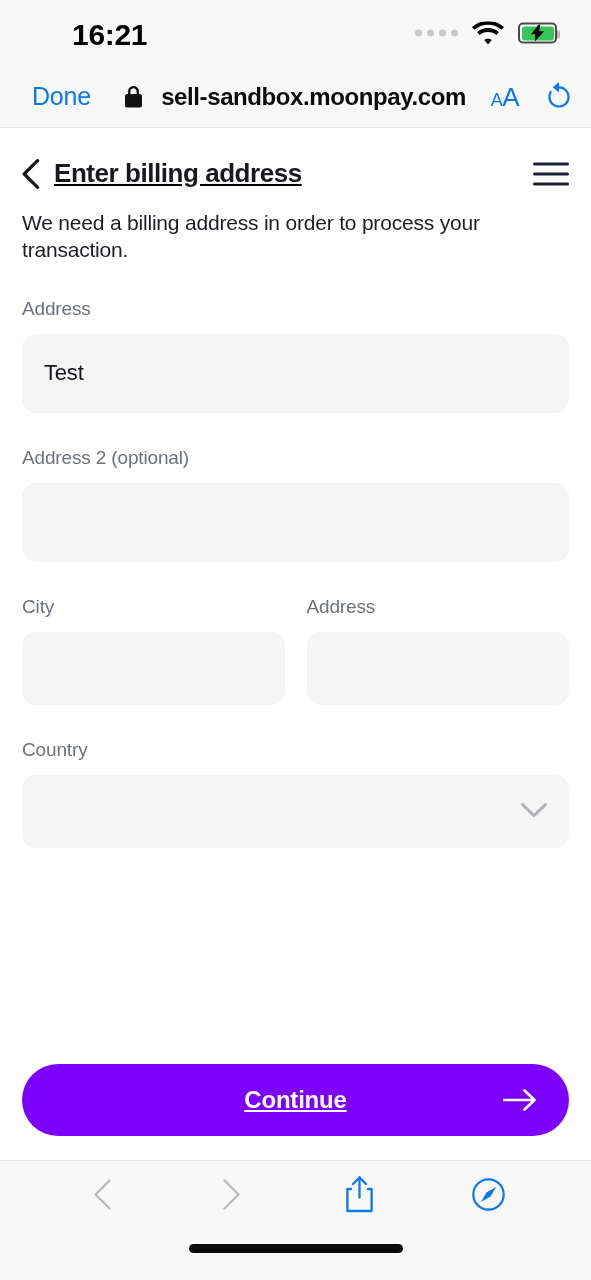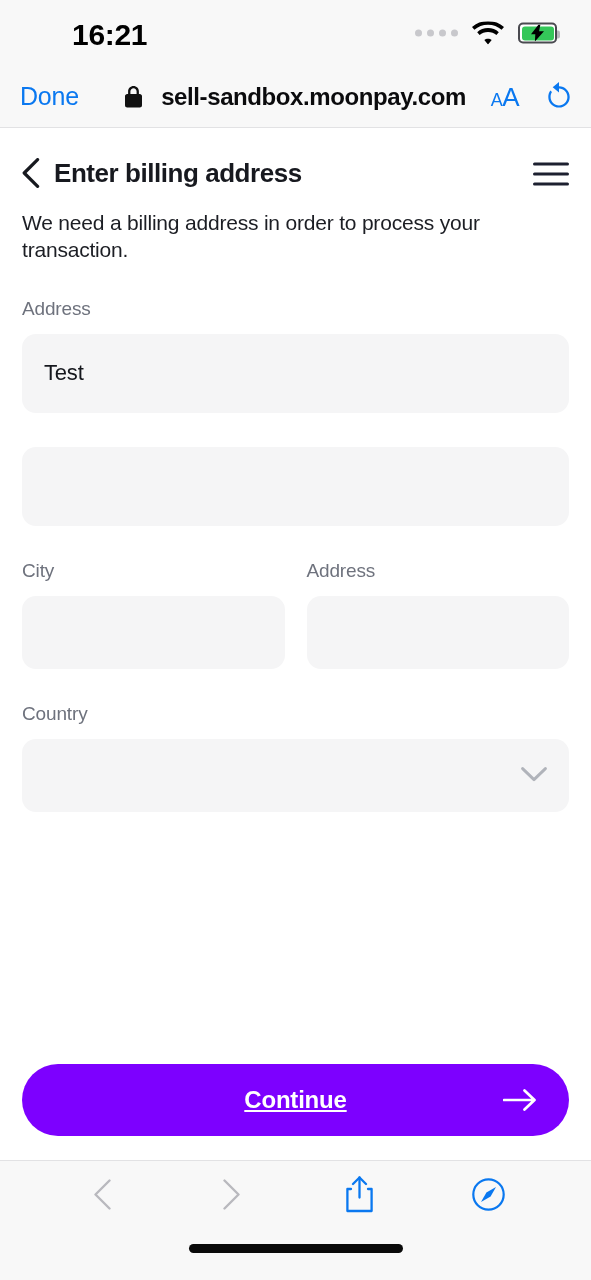--- a/index.html
+++ b/index.html
@@ -68,20 +68,21 @@
   .bolt { position:relative; z-index:2; }
 
   
   .browser-bar {
     height:62px;
     background:#f8f8f8;
     display:flex; align-items:center;
     position:relative;
     border-bottom:1px solid #e2e2e4;
     flex:0 0 auto;
+    padding-left:12px;
   }
   .done-btn {
     font-size:25px; color:#0a78f0;
     margin-left:20px;
     letter-spacing:-0.2px;
     cursor:pointer;
   }
   .url-wrap {
     position:absolute; left:0; right:0;
     display:flex; align-items:center; justify-content:center;
@@ -109,23 +110,24 @@
   
   .page {
     flex:1 1 auto;
     background:#fff;
     padding:0 22px;
     position:relative;
     overflow:hidden;
   }
 
   .page-head {
-    display:flex; align-items:flex-start;
+    display:flex; align-items:center;
     margin-top:30px;
     position:relative;
+    text-decoration:underline;
   }
   .back-chev { cursor:pointer; display:block; flex:0 0 auto; }
   .page-title {
     font-size:26px; font-weight:700;
     color:#17191f;
     letter-spacing:-0.45px;
     margin-left:14px;
   }
   .burger {
     position:absolute; right:0; top:50%;
@@ -312,20 +314,21 @@
     <div class="subtitle">We need a billing address in order to process your transaction.</div>
 
     <div class="field">
       <span class="field-label">Address</span>
       <div class="input-box">
         <span class="val" data-ph="">Test</span>
       </div>
     </div>
 
     <div class="field">
+      <span class="field-label">Address 2 (optional)</span>
       <div class="input-box">
         <span class="val" data-ph=""></span>
       </div>
     </div>
 
     <div class="field-row">
       <div class="field">
         <span class="field-label">City</span>
         <div class="input-box">
           <span class="val" data-ph=""></span>

